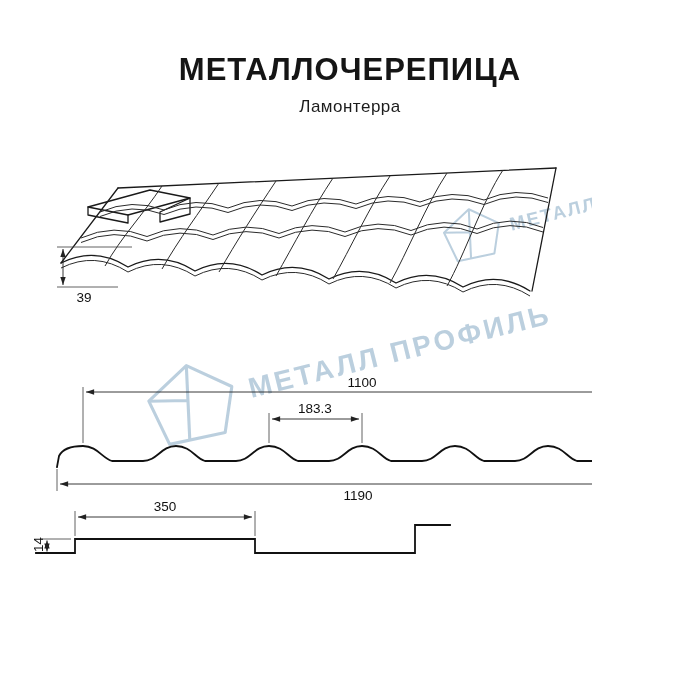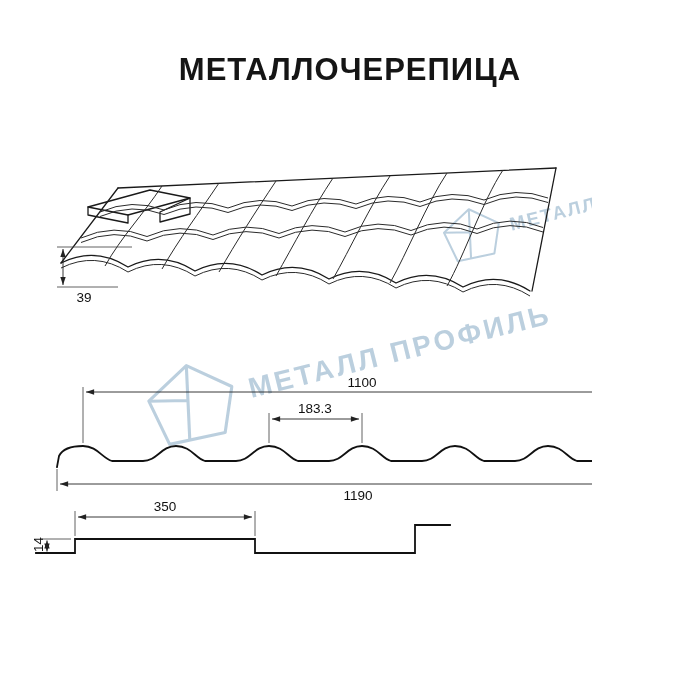--- a/index.html
+++ b/index.html
@@ -34,20 +34,21 @@
   .dim{stroke:#222;fill:none;stroke-width:.9;}
   .dimlabel{font-family:"Liberation Sans","DejaVu Sans",sans-serif;font-size:13.5px;fill:#101010;}
 </style>
 </head>
 <body>
 
 <div class="canvas">
 
   <header class="header">
     <h1>МЕТАЛЛОЧЕРЕПИЦА</h1>
+    <div class="subtitle">Ламонтерра</div>
   </header>
 
   <div class="watermark wm-main">
     <svg class="wm-logo" width="88" height="88" viewBox="0 0 90 90">
       <g fill="none" stroke="#8fb0c9" stroke-width="3.2" stroke-linejoin="round">
         <path d="M12,80 L2,32 L48,6 L88,38 L70,82 Z"></path>
         <path d="M2,32 L41,41 M48,6 L41,41 M41,41 L33,81"></path>
       </g>
     </svg>
     <span class="wm-text">МЕТАЛЛ ПРОФИЛЬ</span>

